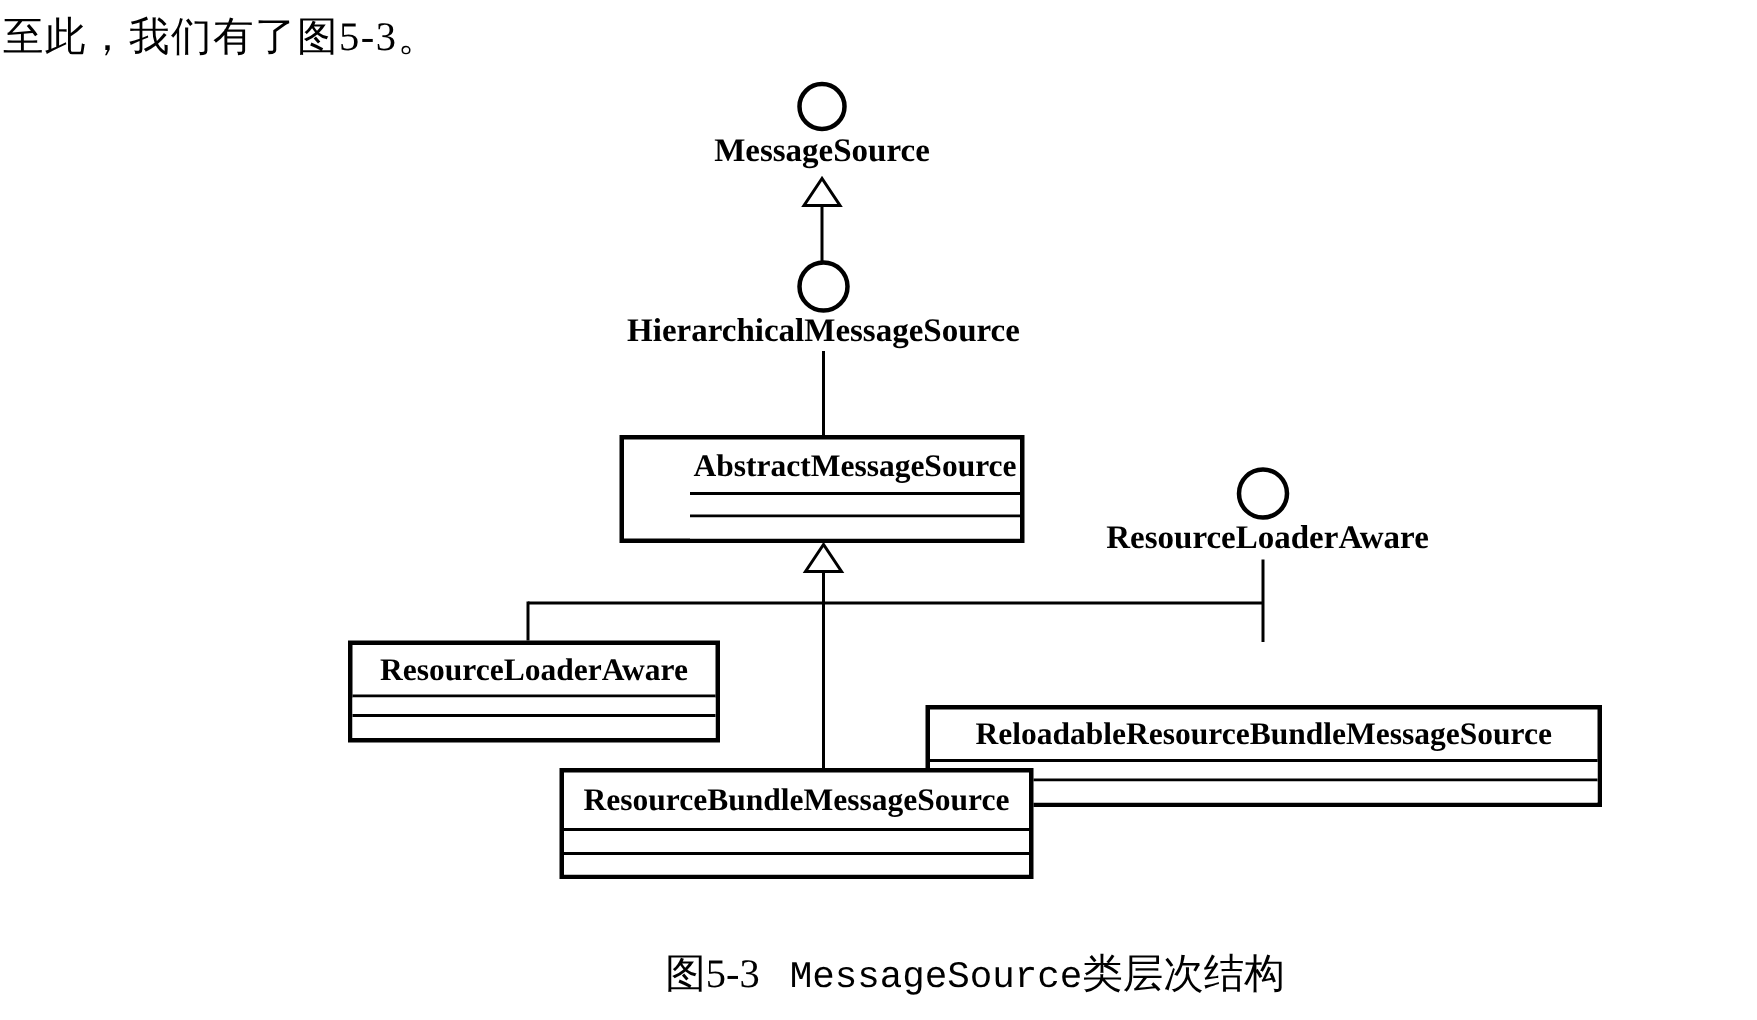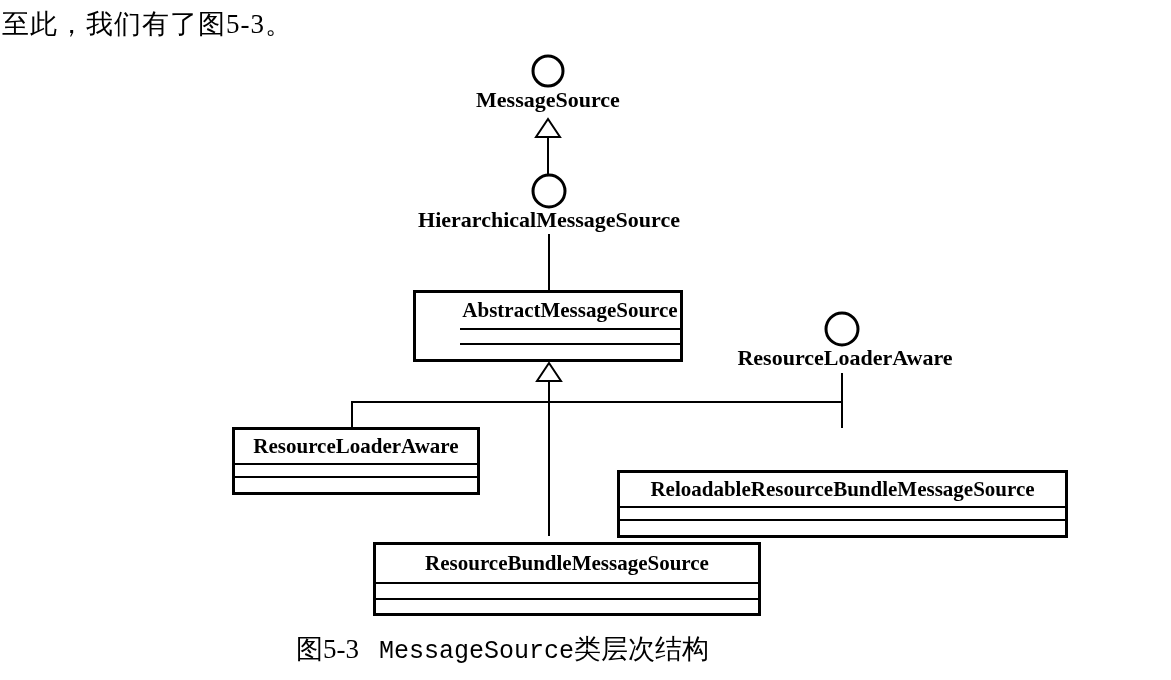--- a/index.html
+++ b/index.html
@@ -53,24 +53,24 @@
   }
   .uml-attrs {
     box-sizing: border-box;
     flex: none;
     border-bottom: 2px solid #000000;
     background: #ffffff;
   }
   .uml-ops { flex: 1; background: #ffffff; }
   .caption {
     position: absolute;
-    left: 296px;
+    left: 285px;
     top: 631px;
     width: 730px;
-    text-align: left;
+    text-align: center;
     font-size: 27px;
     white-space: nowrap;
   }
   .caption .fig-label { margin-right: 20px; }
   .caption .mono {
     font-family: "Liberation Mono", "DejaVu Sans Mono", monospace;
     font-size: 25px;
   }
 </style>
 </head>
@@ -115,21 +115,21 @@
     <div class="uml-attrs" style="height:13px;"></div>
     <div class="uml-ops"></div>
   </div>
 
   <div class="uml-class" style="left:617px; top:427px; width:451px; height:68px;margin-top:43px;">
     <div class="uml-title" style="height:35px;">ReloadableResourceBundleMessageSource</div>
     <div class="uml-attrs" style="height:13px;"></div>
     <div class="uml-ops"></div>
   </div>
 
-  <div class="uml-class" style="left:373px; top:542px; width:388px; height:74px;">
+  <div class="uml-class" style="left:373px; top:512px; width:316px; height:74px;">
     <div class="uml-title" style="height:39px;">ResourceBundleMessageSource</div>
     <div class="uml-attrs" style="height:16px;"></div>
     <div class="uml-ops"></div>
   </div>
 
   <div class="caption">
     <span class="fig-label">图5-3</span><span class="mono">MessageSource</span><span>类层次结构</span>
   </div>
 
 </div>

